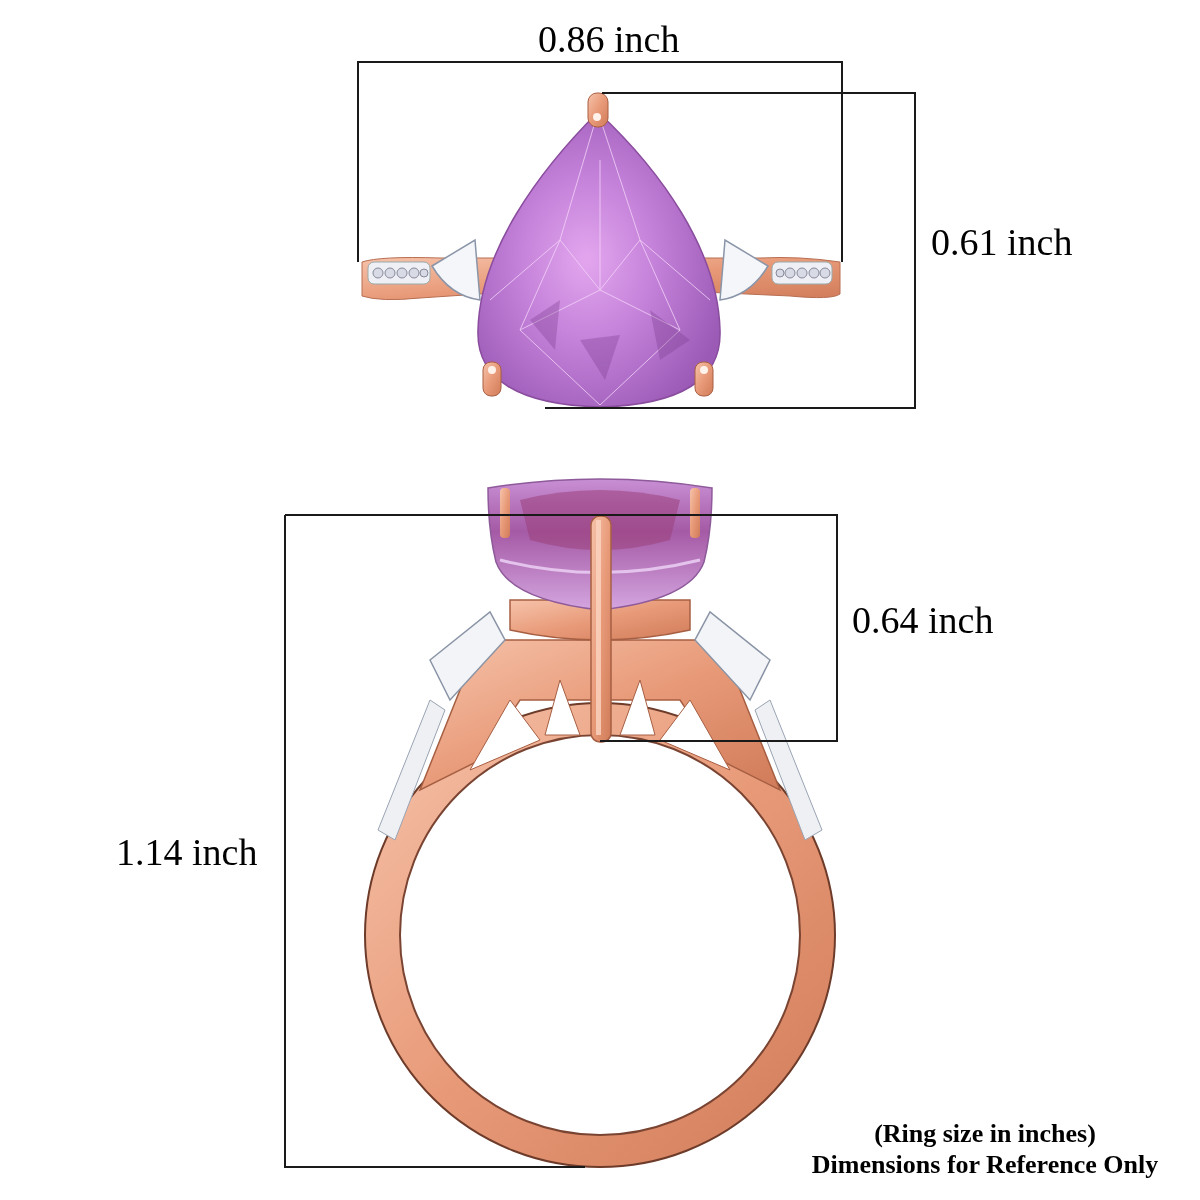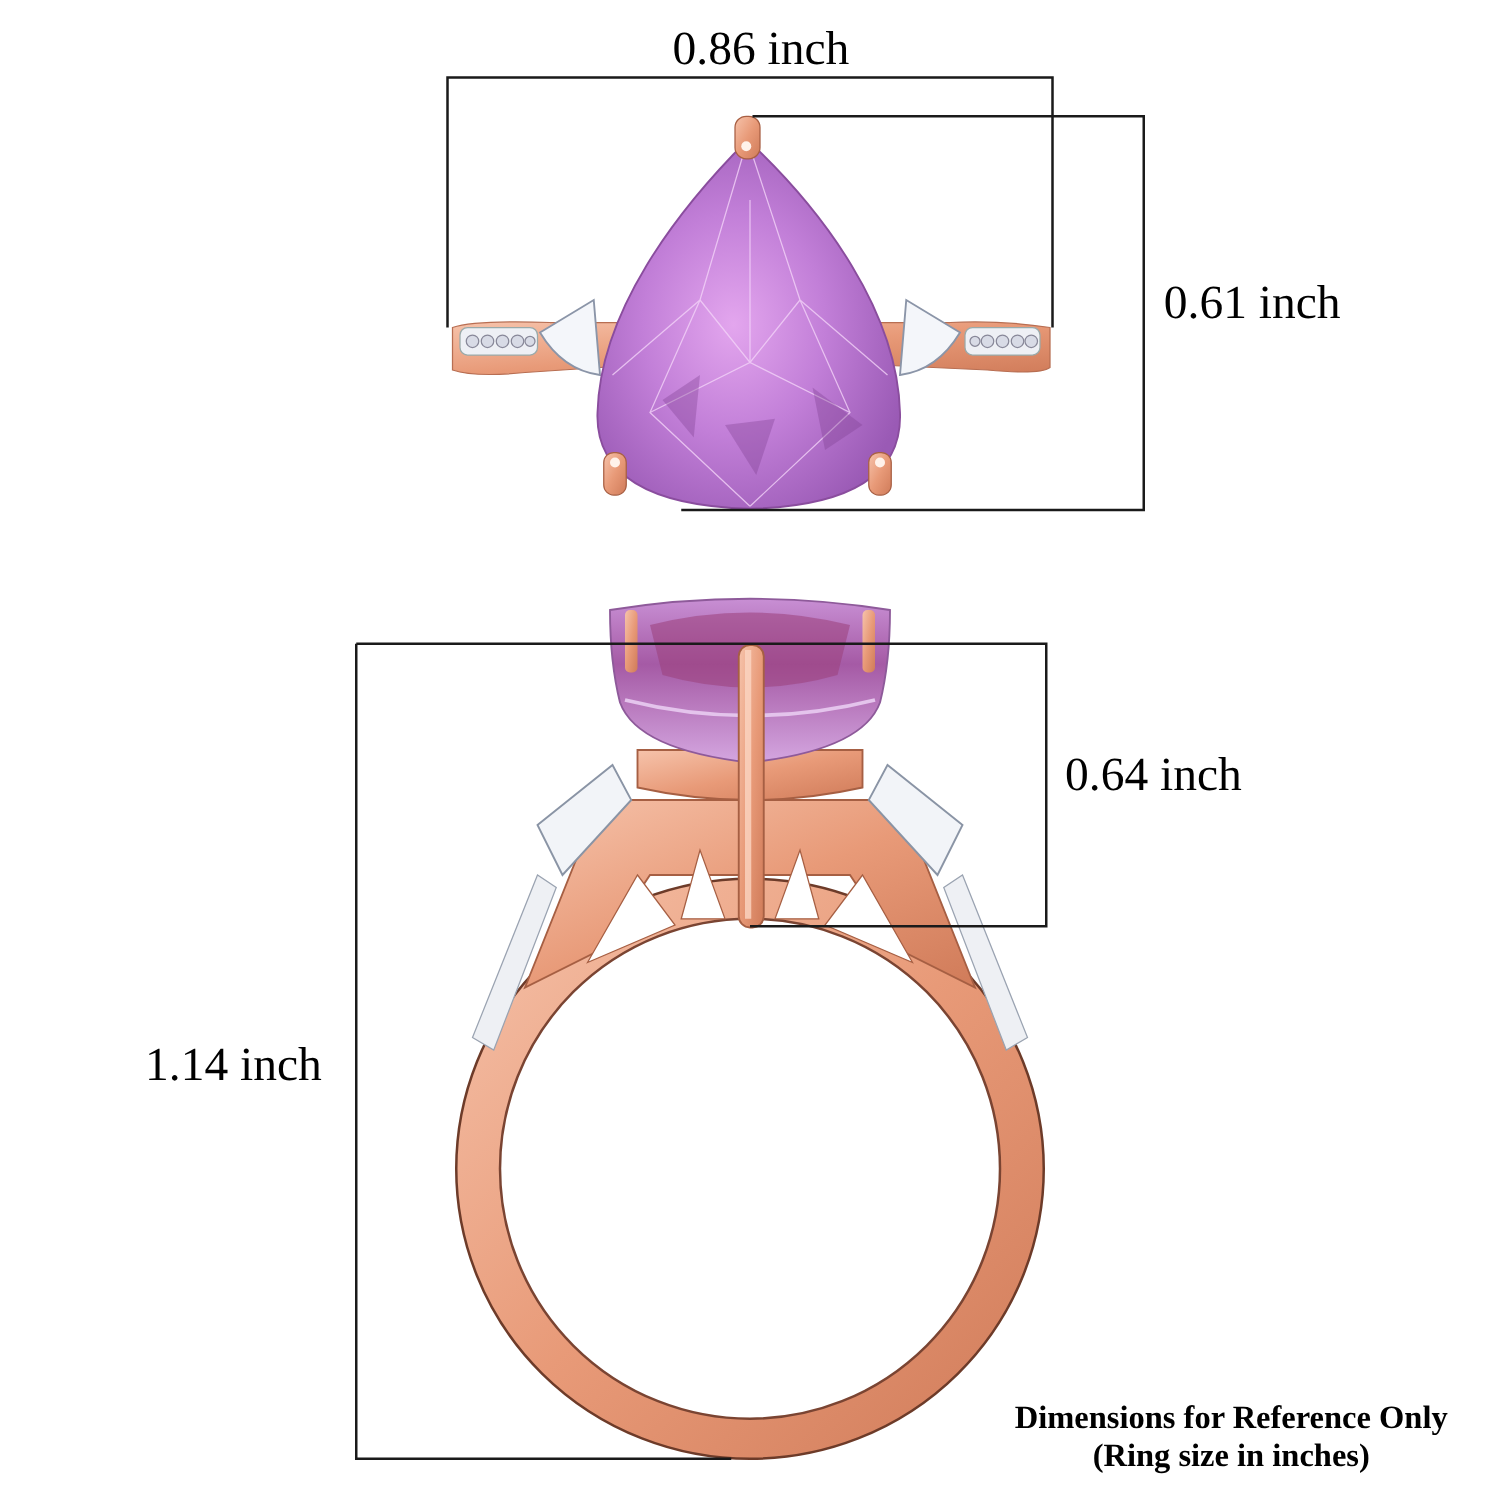--- a/index.html
+++ b/index.html
@@ -123,15 +123,15 @@
     <path d="M285 515 L285 1167 L585 1167"></path>
   </g>
 </svg>
 
 <div class="label" style="left:538px; top:20px;font-family:Liberation Serif, serif;">0.86 inch</div>
 <div class="label" style="left:931px; top:223px;">0.61 inch</div>
 <div class="label" style="left:852px; top:601px;">0.64 inch</div>
 <div class="label" style="left:116px; top:790px;margin-top:43px;">1.14 inch</div>
 
 <div class="note" style="left:784px; top:1118px; width:402px;">
+  <div>(Ring size in inches)</div>
   <div>Dimensions for Reference Only</div>
-  <div>(Ring size in inches)</div>
 </div>
 
 </body></html>

